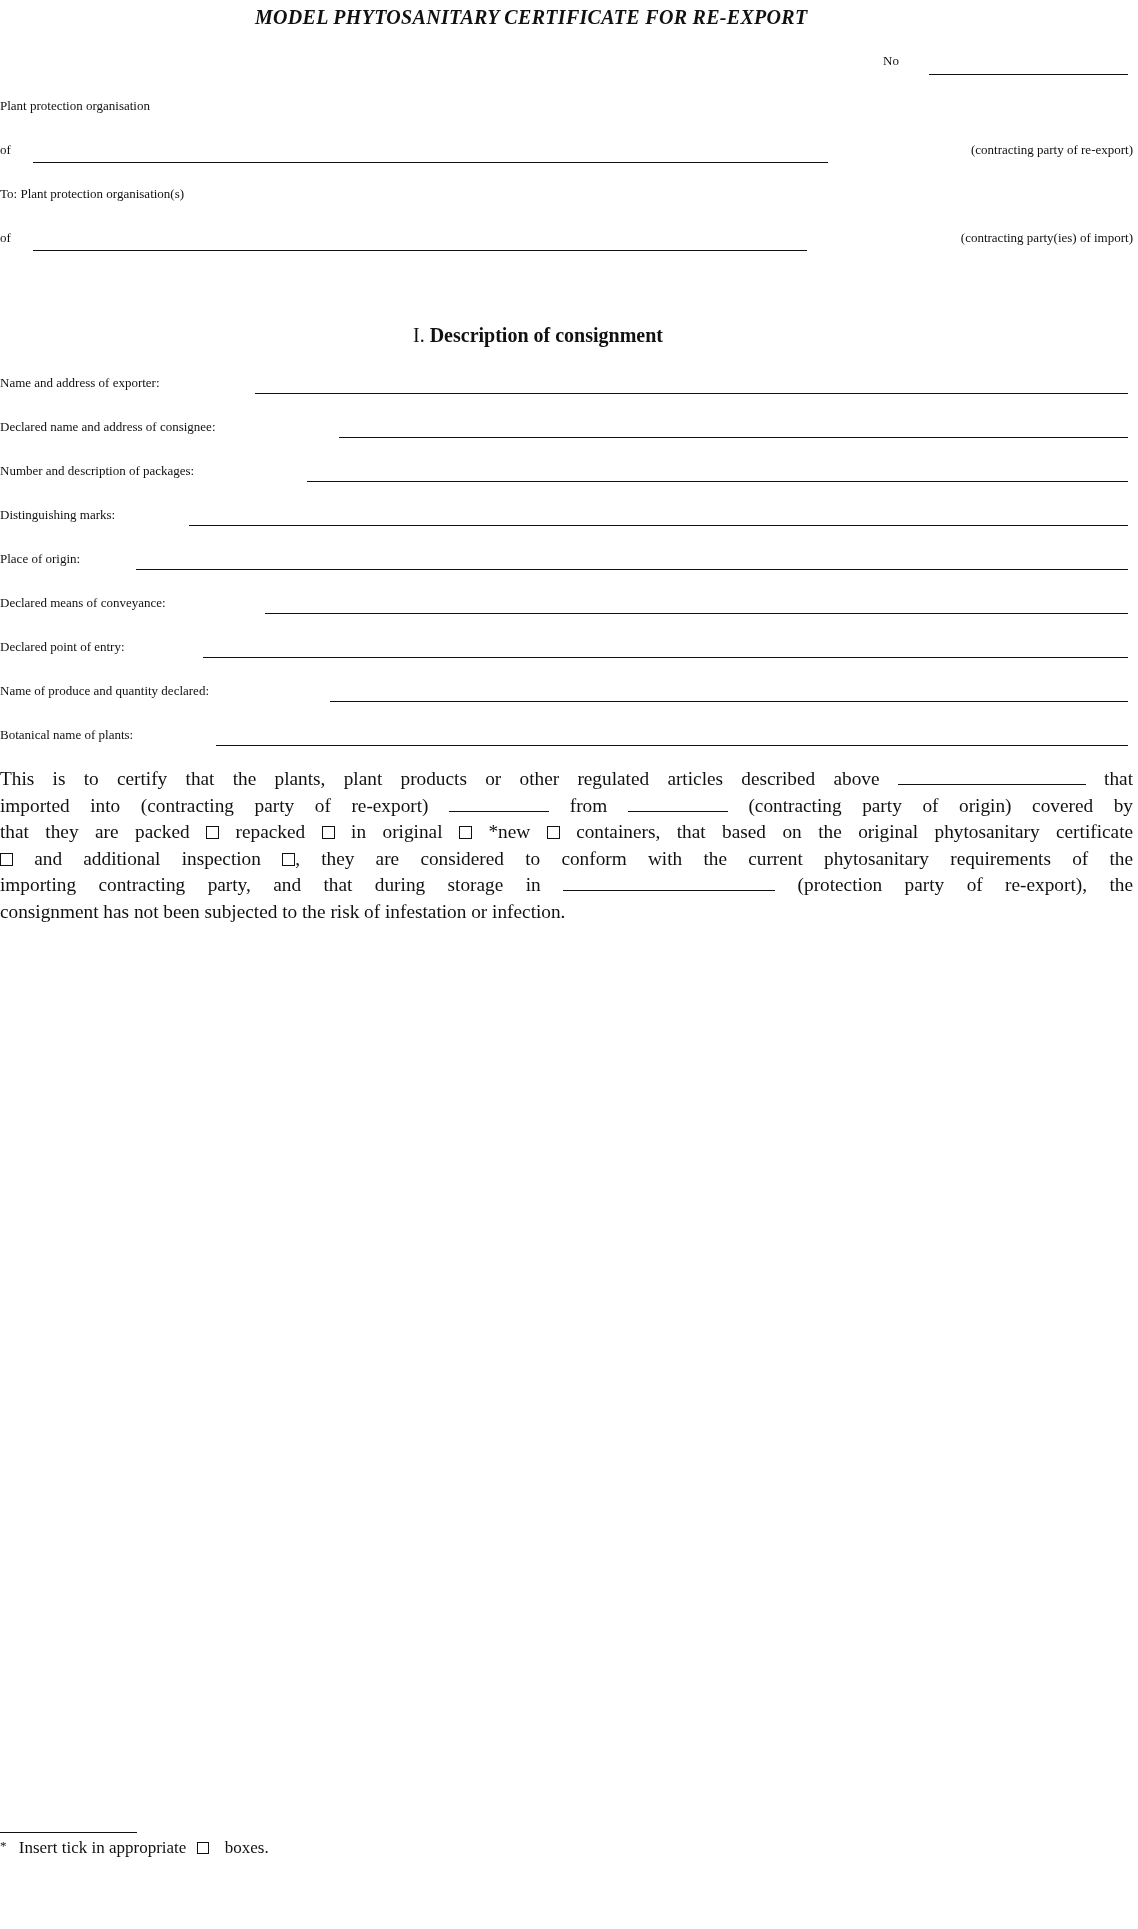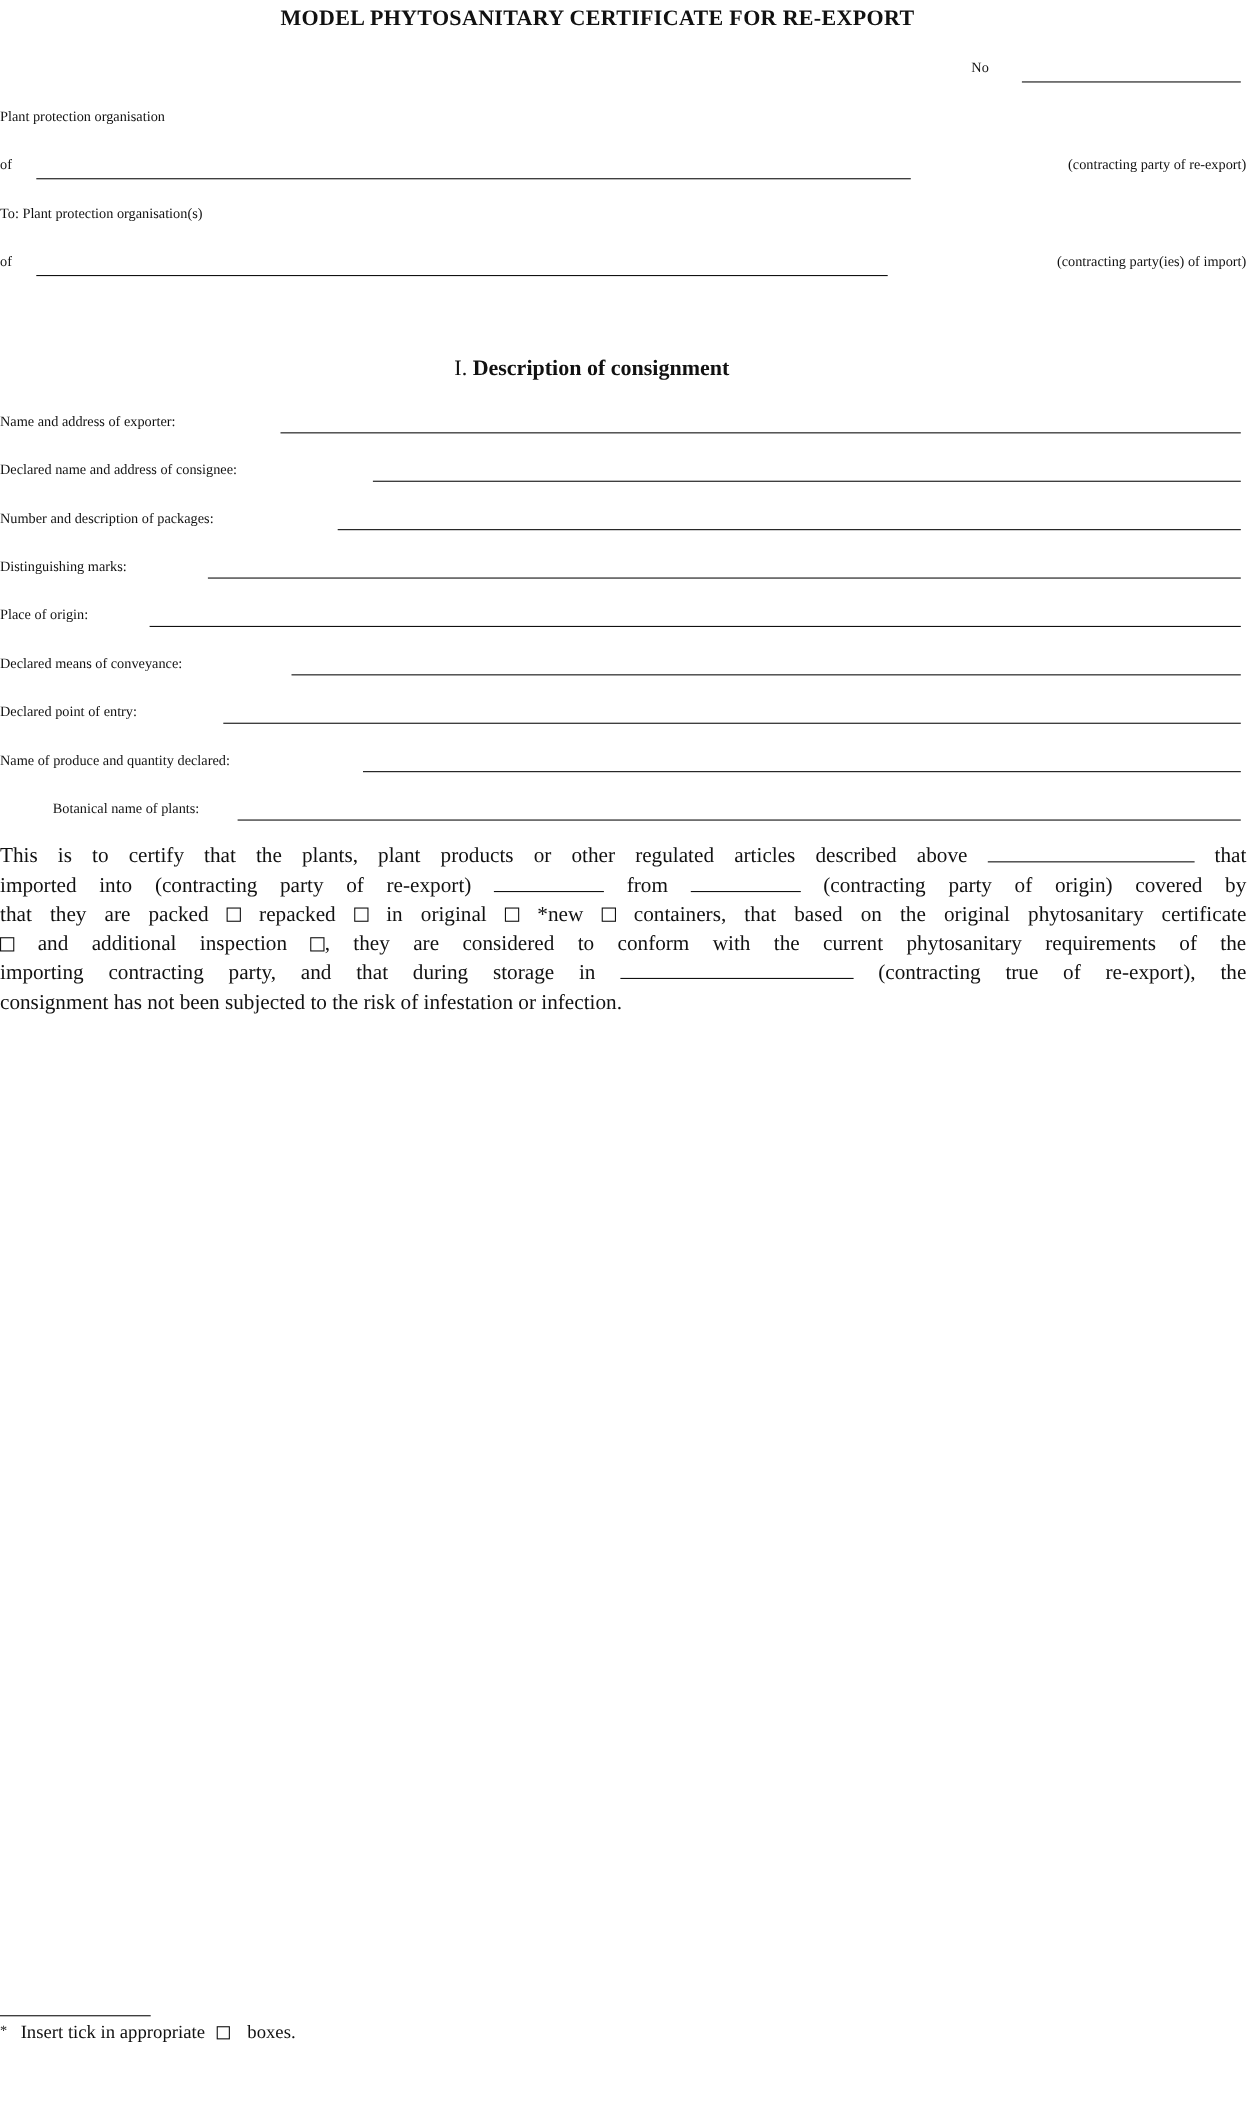--- a/index.html
+++ b/index.html
@@ -15,21 +15,21 @@
   .para .ln { display:block; text-align-last:justify; white-space:nowrap; height:26.6px; }
   .para .ln.last { text-align-last:left; }
   .blank { display:inline-block; border-bottom:1.6px solid #111; height:16px; vertical-align:baseline; }
   .cb { display:inline-block; width:13px; height:13px; border:1.4px solid #111; vertical-align:-1px; box-sizing:border-box; }
   .footrule { position:absolute; left:0; top:1832px; width:137px; border-top:1.6px solid #111; }
   .foot { font-size:17px; }
 </style>
 </head>
 <body>
 
-<div class="abs title" style="left:255px; top:6px;">MODEL PHYTOSANITARY CERTIFICATE FOR RE-EXPORT</div>
+<div class="abs title" style="left:255px; top:6px;font-style:italic;">MODEL PHYTOSANITARY CERTIFICATE FOR RE-EXPORT</div>
 
 <div class="abs t" style="left:883px; top:50px;">No</div>
 <div class="line" style="left:929px; top:74px; width:199px;"></div>
 
 <div class="abs t" style="left:0; top:95px;">Plant protection organisation</div>
 <div class="abs t" style="left:0; top:139px;">of</div>
 <div class="line" style="left:33px; top:162px; width:795px;"></div>
 <div class="abs t" style="right:5px; top:139px;">(contracting party of re-export)</div>
 
 <div class="abs t" style="left:0; top:183px;">To: Plant protection organisation(s)</div>
@@ -52,30 +52,30 @@
     <div class="abs t" style="left: 0px; top: 504px;">Distinguishing marks:</div>
     <div class="line" style="top: 525px; left: 188.797px; width: 939.203px;"></div>
     <div class="abs t" style="left: 0px; top: 548px;">Place of origin:</div>
     <div class="line" style="top: 569px; left: 136.219px; width: 991.781px;"></div>
     <div class="abs t" style="left: 0px; top: 592px; text-align: right;">Declared means of conveyance:</div>
     <div class="line" style="top: 613px; left: 264.5px; width: 863.5px;"></div>
     <div class="abs t" style="left: 0px; top: 636px;">Declared point of entry:</div>
     <div class="line" style="top: 657px; left: 202.812px; width: 925.188px;"></div>
     <div class="abs t" style="left: 0px; top: 680px;">Name of produce and quantity declared:</div>
     <div class="line" style="top: 701px; left: 329.5px; width: 798.5px;"></div>
-    <div class="abs t" style="left: 0px; top: 724px; padding-left: 48px;">Botanical name of plants:</div>
+    <div class="abs t" style="left: 0px; top: 724px;">Botanical name of plants:</div>
     <div class="line" style="top: 745px; left: 215.828px; width: 912.172px;"></div>
   </div>
 
 <div class="para">
   <span class="ln"><span>This is to certify that the plants, plant products or other regulated articles described above</span> <span class="blank" style="width:188px;"></span> <span>that</span></span>
   <span class="ln"><span>imported into (contracting party of re-export)</span> <span class="blank" style="width:100px;"></span> <span>from</span> <span class="blank" style="width:100px;"></span> <span>(contracting party of origin) covered by</span></span>
   <span class="ln"><span>that they are packed</span> <span class="cb"></span> <span>repacked</span> <span class="cb"></span> <span>in original</span> <span class="cb"></span> <span>*new</span> <span class="cb"></span> <span>containers, that based on the original phytosanitary certificate</span></span>
   <span class="ln"><span class="cb"></span> <span>and additional inspection</span> <span class="cb"></span><span>, they are considered to conform with the current phytosanitary requirements of the</span></span>
-  <span class="ln"><span>importing contracting party, and that during storage in</span> <span class="blank" style="width:212px;"></span> <span>(contracting true of re-export), the</span></span>
+  <span class="ln"><span>importing contracting party, and that during storage in</span> <span class="blank" style="width:212px;"></span> <span>(protection party of re-export), the</span></span>
   <span class="ln last"><span>consignment has not  been subjected to the risk of infestation or infection.</span></span>
 </div>
 
 <div class="footrule"></div>
 <div class="abs foot" style="left:0; top:1838px;">
   <span style="font-size:13px; vertical-align:3px;">*</span>
   <span style="margin-left:8px;">Insert tick in appropriate</span>
   <span class="cb" style="margin-left:6px; width:12px; height:12px;"></span>
   <span style="margin-left:12px;">boxes.</span>
 </div>

